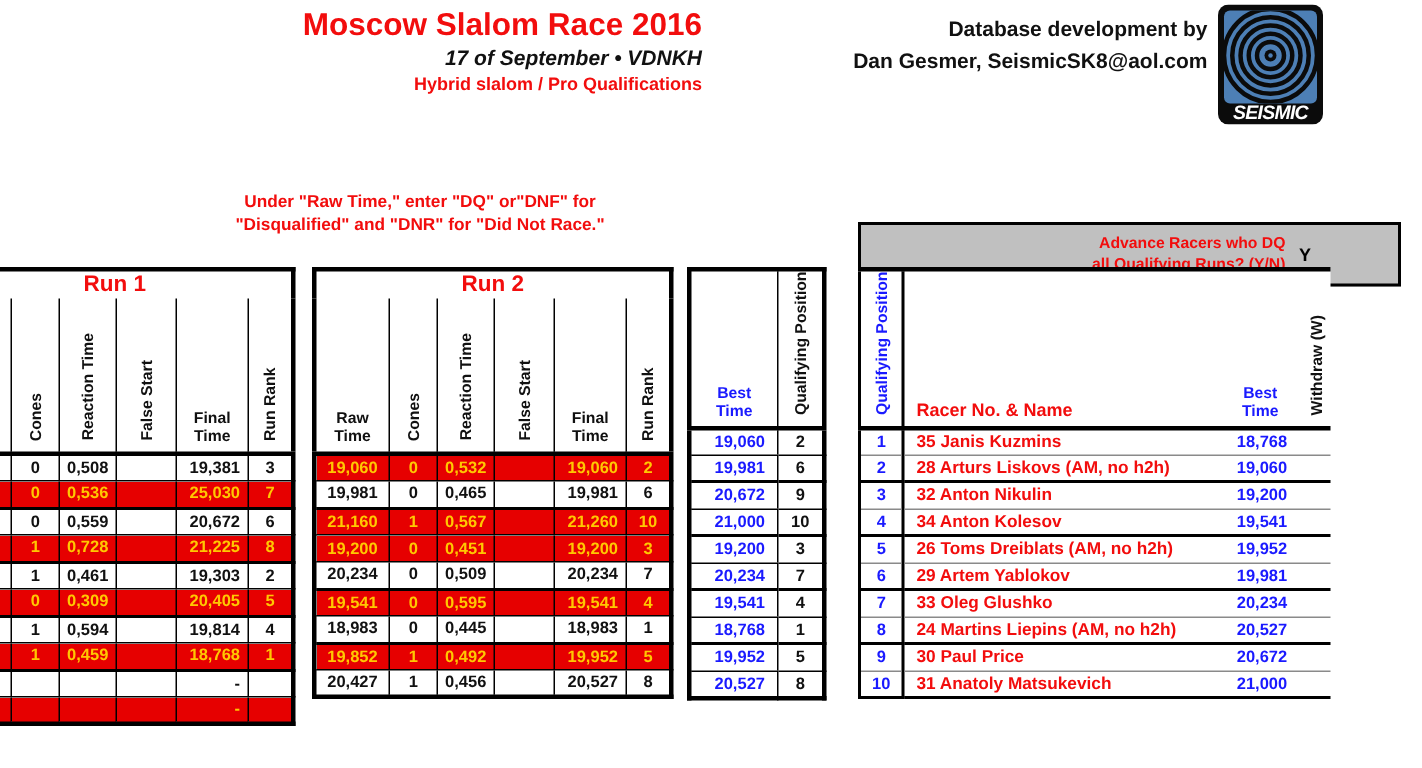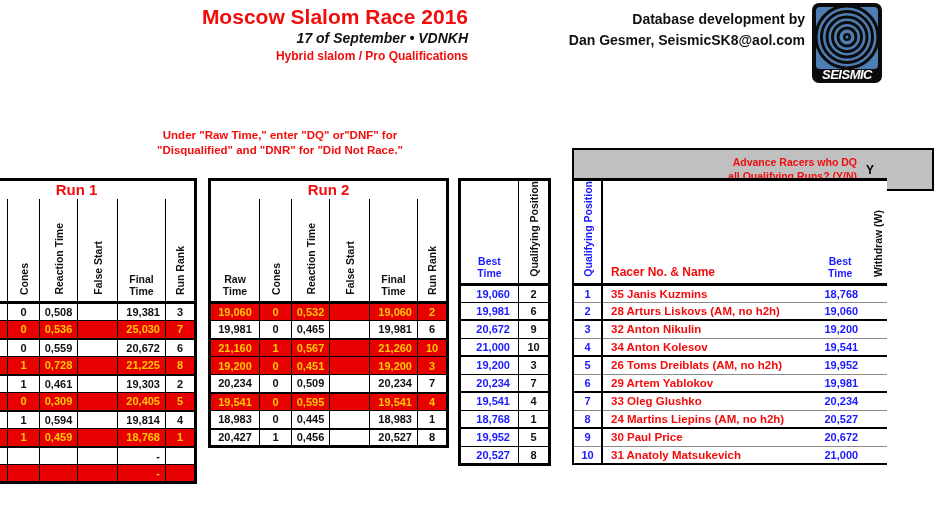--- a/index.html
+++ b/index.html
@@ -295,20 +295,28 @@
         <td>4</td>
       </tr>
       <tr class="thick">
         <td>18,983</td>
         <td>0</td>
         <td>0,445</td>
         <td></td>
         <td class="final">18,983</td>
         <td>1</td>
       </tr>
+      <tr class="red">
+        <td>19,852</td>
+        <td>1</td>
+        <td>0,492</td>
+        <td></td>
+        <td class="final">19,952</td>
+        <td>5</td>
+      </tr>
       <tr class="thick">
         <td>20,427</td>
         <td>1</td>
         <td>0,456</td>
         <td></td>
         <td class="final">20,527</td>
         <td>8</td>
       </tr>
     </tbody>
 </table>

